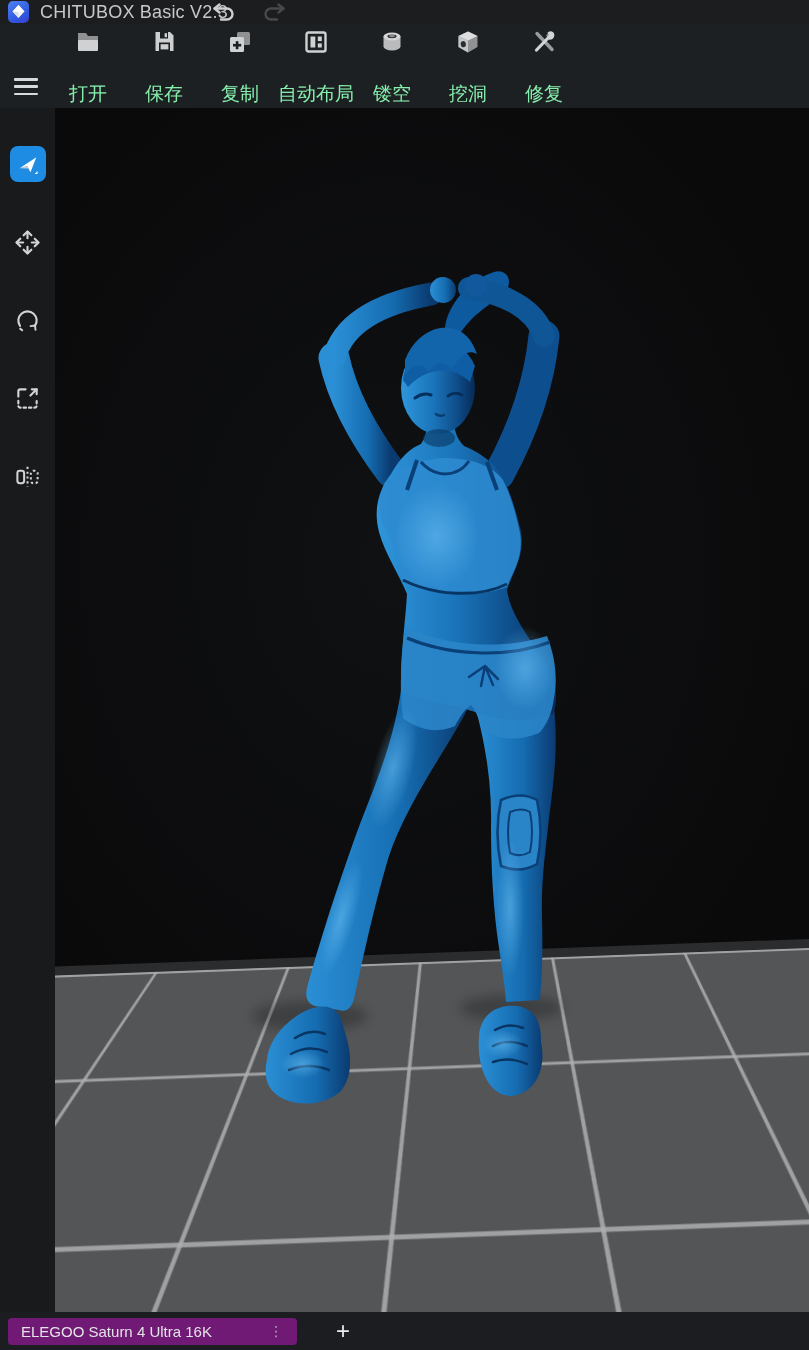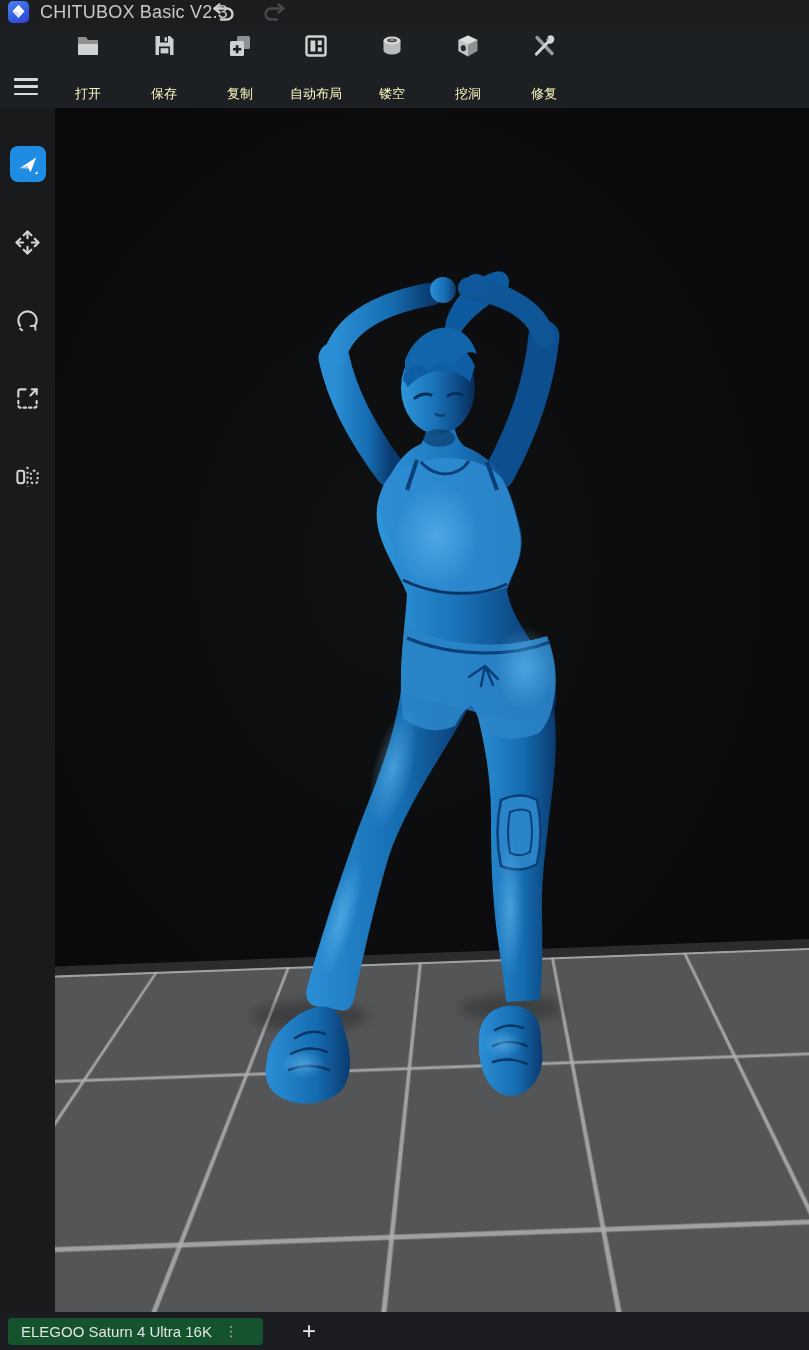--- a/index.html
+++ b/index.html
@@ -17,21 +17,21 @@
   .histbtn.redo { left:262px; }
 
   
   .toolbar { height:83px; background:#1d2023; display:flex; align-items:center; position:relative; }
   .hamburger { position:absolute; left:14px; top:53px; width:24px; height:17px;
     display:flex; flex-direction:column; justify-content:space-between; cursor:pointer; }
   .hamburger i { display:block; height:2.5px; background:#d8d9da; border-radius:1px; }
   .tb-items { display:flex; margin-left:50px; }
   .tb-item { width:76px; display:flex; flex-direction:column; align-items:center; cursor:pointer; }
   .tb-item .tb-icon { height:30px; display:flex; align-items:center; justify-content:center; }
-  .tb-item .tb-label { margin-top:24px; font-size:13px; color:#fef9c3; white-space:nowrap; }
+  .tb-item .tb-label { margin-top:24px; font-size:19px; color:#86efac; white-space:nowrap; }
 
   
   .main { display:flex; height:1204px; }
   .side-toolbar { width:55px; background:#181a1c; display:flex; flex-direction:column;
     align-items:center; padding-top:38px; gap:42px; flex:none; }
   .tool-btn { width:36px; height:36px; border-radius:8px; display:flex; align-items:center;
     justify-content:center; cursor:pointer; }
   .tool-btn.active { background:#1e8ce2; }
 
   .viewport { flex:1; position:relative; overflow:hidden;
@@ -49,22 +49,22 @@
       linear-gradient(90deg, rgba(173,174,176,.85) 3px, transparent 3px);
     background-size:132px 132px;
     transform-origin:53% 0; transform:perspective(540px) rotateX(50deg); }
   .floor-shade { position:absolute; inset:0;
     background:linear-gradient(#46474a, rgba(90,91,93,0) 45%); }
 
   .model-svg { position:absolute; left:0; top:0; width:754px; height:1202px; }
 
   
   .bottombar { height:38px; background:#1b1d20; display:flex; align-items:center; }
-  .printer-tab { margin-left:8px; height:27px; background:#14532d; border-radius:4px;
-    display:flex; align-items:center; padding:0 25px 0 13px; cursor:pointer; }
+  .printer-tab { margin-left:8px; height:27px; background:#701a75; border-radius:4px;
+    display:flex; align-items:center; padding:0 14px 0 13px; cursor:pointer;gap:45px; }
   .printer-tab .tab-label { color:#e2e4e5; font-size:15px; }
   .printer-tab .kebab { margin-left:12px; color:#aeb0b1; font-size:14px; letter-spacing:0; }
   .add-plate { margin-left:31px; color:#e8eaeb; font-size:24px; font-weight:300;
     width:30px; text-align:center; cursor:pointer; line-height:30px; }
 </style>
 </head>
 <body>
 
 <div class="titlebar">
   <div class="app-logo">

